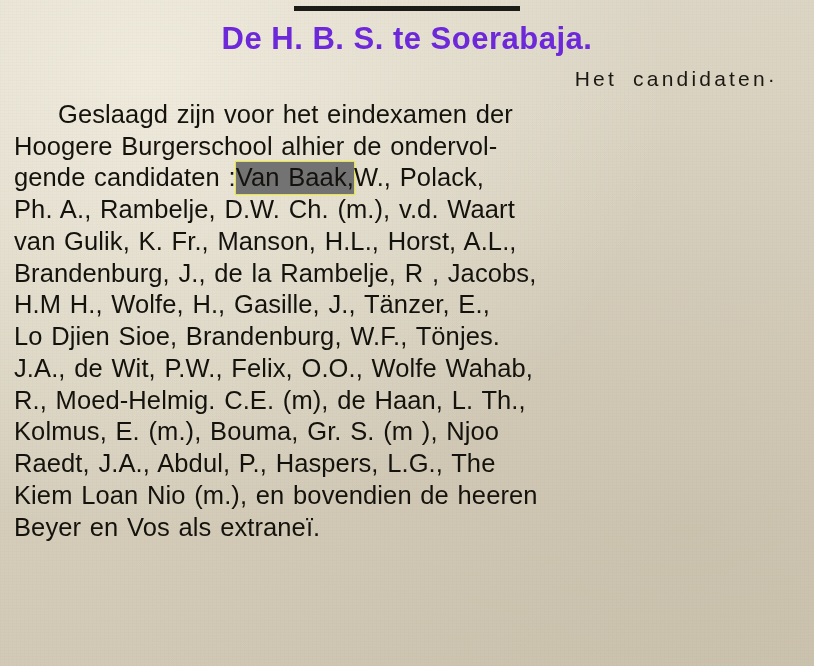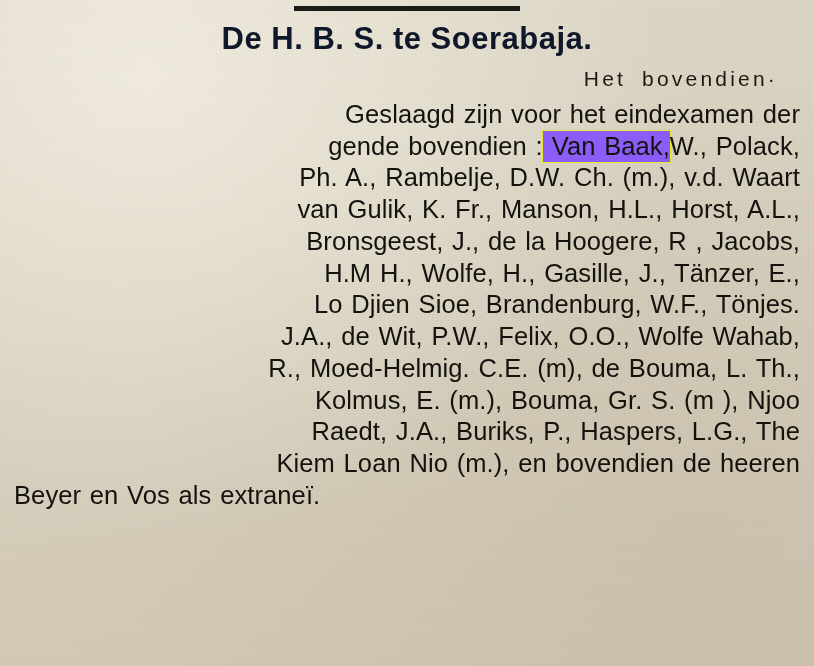--- a/index.html
+++ b/index.html
@@ -39,21 +39,21 @@
     width: 226px;
     height: 5px;
     background: #1b1b18;
     margin: 6px auto 10px auto;
   }
   .headline {
     text-align: center;
     font-family: "Liberation Sans", sans-serif;
     font-weight: bold;
     font-size: 31px;
-    color: #0f172a;
+    color: #6d28d9;
     letter-spacing: 0.5px;
     margin: 2px 0 10px 0;
   }
   .subhead {
     text-align: right;
     font-family: "Liberation Sans", sans-serif;
     font-size: 21px;
     color: #1b1912;
     letter-spacing: 3.2px;
     margin: 0 22px 8px 0;
@@ -67,99 +67,101 @@
     text-align: justify;
     text-justify: inter-word;
     letter-spacing: 0.1px;
     word-spacing: 1.5px;
   }
   .body .indent {
     display: inline-block;
     width: 44px;
   }
   .hl {
-    background: #8b5cf6;
+    background: #737373;
     box-shadow: 0 0 0 1px #e8e830;
-    padding-left: 9px;
   }
   .line {
     display: block;
     white-space: nowrap;
   }
   .line-justify {
     display: flex;
-    justify-content: flex-end;
+    justify-content: flex-start;
   }
   .line-justify > span {
     white-space: pre;
   }
 </style>
 </head>
 <body>
 
 <div class="paper"></div>
 <div class="grain"></div>
 
 <div class="content">
 
   <div class="rule"></div>
 
   <div class="headline">De H. B. S. te Soerabaja.</div>
 
-  <div class="subhead">Het bovendien·</div>
+  <div class="subhead">Het candidaten·</div>
 
   <div class="body">
 
     <div class="line-justify">
       <span class="indent"></span>
         <span>Geslaagd zijn voor het eindexamen der</span>
     </div>
 
+    <div class="line-justify">
+      <span>Hoogere Burgerschool alhier de ondervol-</span>
+    </div>
 
     <div class="line-justify">
-      <span>gende bovendien :</span>
+      <span>gende candidaten :</span>
       <span class="hl">Van Baak,</span>
       <span>W., Polack,</span>
     </div>
 
     <div class="line-justify">
       <span>Ph. A., Rambelje, D.W. Ch. (m.), v.d. Waart</span>
     </div>
 
     <div class="line-justify">
       <span>van Gulik, K. Fr., Manson, H.L., Horst, A.L.,</span>
     </div>
 
     <div class="line-justify">
-      <span>Bronsgeest, J., de la Hoogere, R , Jacobs,</span>
+      <span>Brandenburg, J., de la Rambelje, R , Jacobs,</span>
     </div>
 
     <div class="line-justify">
       <span>H.M H., Wolfe, H., Gasille, J., Tänzer, E.,</span>
     </div>
 
     <div class="line-justify">
       <span>Lo Djien Sioe, Brandenburg, W.F., Tönjes.</span>
     </div>
 
     <div class="line-justify">
       <span>J.A., de Wit, P.W., Felix, O.O., Wolfe Wahab,</span>
     </div>
 
     <div class="line-justify">
-      <span>R., Moed-Helmig. C.E. (m), de Bouma, L. Th.,</span>
+      <span>R., Moed-Helmig. C.E. (m), de Haan, L. Th.,</span>
     </div>
 
     <div class="line-justify">
       <span>Kolmus, E. (m.), Bouma, Gr. S. (m ), Njoo</span>
     </div>
 
 
     <div class="line-justify">
-      <span>Raedt, J.A., Buriks, P., Haspers, L.G., The</span>
+      <span>Raedt, J.A., Abdul, P., Haspers, L.G., The</span>
     </div>
 
     <div class="line-justify">
       <span>Kiem Loan Nio (m.), en bovendien de heeren</span>
     </div>
 
     <div class="line">
       <span>Beyer en Vos als extraneï.</span>
     </div>
 

